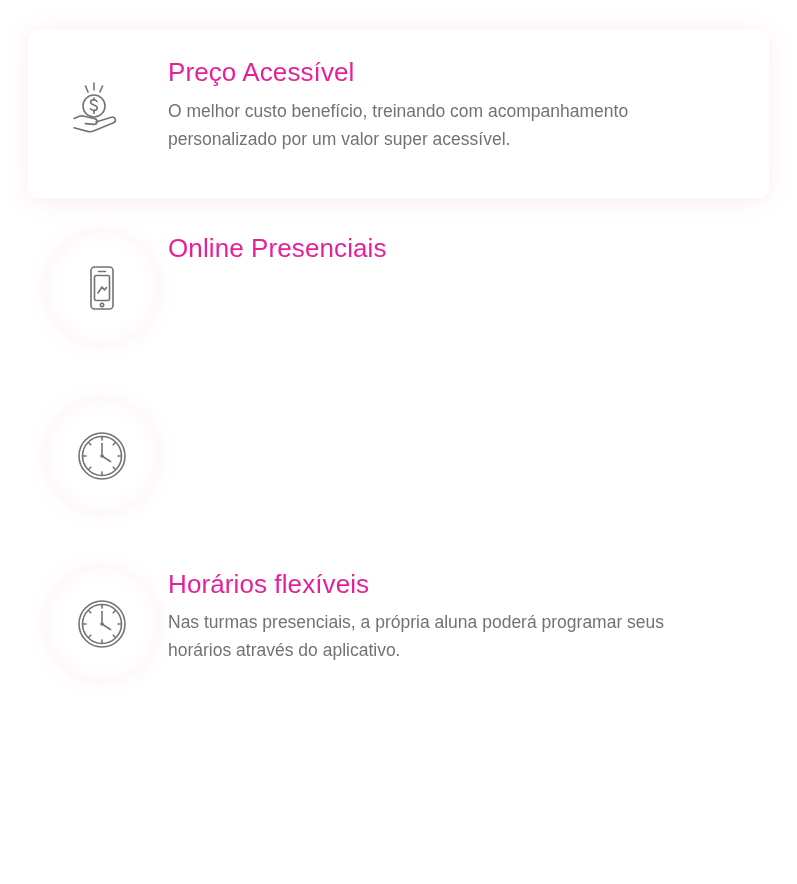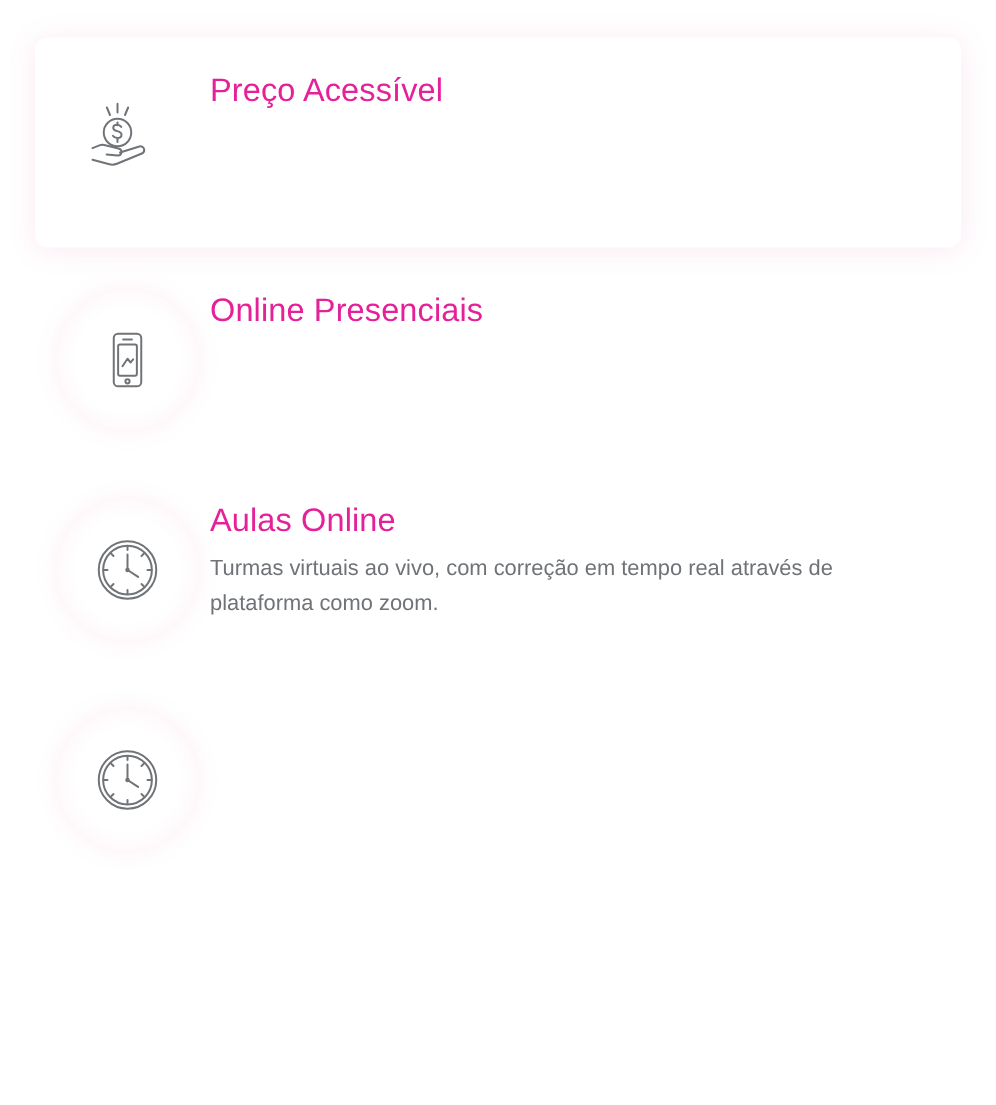--- a/index.html
+++ b/index.html
@@ -106,20 +106,21 @@
           <path d="M32 26.5c-.8-1.1-1.9-1.7-3.2-1.7-1.9 0-3.2 1-3.2 2.5 0 3.4 6.6 1.8 6.6 5.4 0 1.6-1.4 2.7-3.4 2.7-1.5 0-2.7-.6-3.5-1.8"></path>
           <line x1="29" y1="23" x2="29" y2="25.2"></line>
           <line x1="29" y1="36.3" x2="29" y2="38.5"></line>
           <path d="M9 43.5l5.5-2.2c1.2-.5 2.5-.6 3.8-.3l11.5 2.8c1.6.4 2.6 1.9 2.3 3.4-.3 1.4-1.6 2.3-3 2.2l-8.8-.8"></path>
           <path d="M31 47l15.5-4.8c1.7-.5 3.4.5 3.8 2.1.3 1.4-.4 2.9-1.8 3.5L28.5 56c-1.9.8-4 .9-6 .4L9 52.8"></path>
         </svg>
       </div>
     </div>
     <div class="feature-body">
       <h3 class="feature-title">Preço Acessível</h3>
+      <p class="feature-desc">O melhor custo benefício, treinando com acompanhamento personalizado por um valor super acessível.</p>
     </div>
   </div>
 
   <div class="feature-card">
     <div class="icon-wrap">
       <div class="icon-circle">
         <svg width="56" height="56" viewBox="0 0 56 56" fill="none" stroke="#707478" stroke-width="1.6" stroke-linecap="round" stroke-linejoin="round">
           <rect x="17" y="7" width="22" height="42" rx="3.5"></rect>
           <line x1="24.5" y1="11.5" x2="31.5" y2="11.5"></line>
           <circle cx="28" cy="45" r="1.7"></circle>
@@ -146,24 +147,20 @@
           <line x1="31" y1="47" x2="31" y2="49.5"></line>
           <line x1="12.5" y1="31" x2="15" y2="31"></line>
           <line x1="47" y1="31" x2="49.5" y2="31"></line>
           <line x1="18" y1="18" x2="19.8" y2="19.8"></line>
           <line x1="42.2" y1="42.2" x2="44" y2="44"></line>
           <line x1="44" y1="18" x2="42.2" y2="19.8"></line>
           <line x1="19.8" y1="42.2" x2="18" y2="44"></line>
         </svg>
       </div>
     </div>
-    <div class="feature-body">
-      <h3 class="feature-title">Aulas Online</h3>
-      <p class="feature-desc">Turmas virtuais ao vivo, com correção em tempo real através de plataforma como zoom.</p>
-    </div>
   </div>
 
   <div class="feature-card">
     <div class="icon-wrap">
       <div class="icon-circle">
         <svg width="62" height="62" viewBox="0 0 62 62" fill="none" stroke="#707478" stroke-width="1.6" stroke-linecap="round" stroke-linejoin="round">
           <circle cx="31" cy="31" r="23"></circle>
           <circle cx="31" cy="31" r="19.5"></circle>
           <circle cx="31" cy="31" r="1.8" fill="#707478" stroke="none"></circle>
           <line x1="31" y1="31" x2="31" y2="18.5"></line>
@@ -172,15 +169,19 @@
           <line x1="31" y1="47" x2="31" y2="49.5"></line>
           <line x1="12.5" y1="31" x2="15" y2="31"></line>
           <line x1="47" y1="31" x2="49.5" y2="31"></line>
           <line x1="18" y1="18" x2="19.8" y2="19.8"></line>
           <line x1="42.2" y1="42.2" x2="44" y2="44"></line>
           <line x1="44" y1="18" x2="42.2" y2="19.8"></line>
           <line x1="19.8" y1="42.2" x2="18" y2="44"></line>
         </svg>
       </div>
     </div>
+    <div class="feature-body">
+      <h3 class="feature-title">Horários flexíveis</h3>
+      <p class="feature-desc">Nas turmas presenciais, a própria aluna poderá programar seus horários através do aplicativo.</p>
+    </div>
   </div>
 
 </div>
 
 </body></html>

